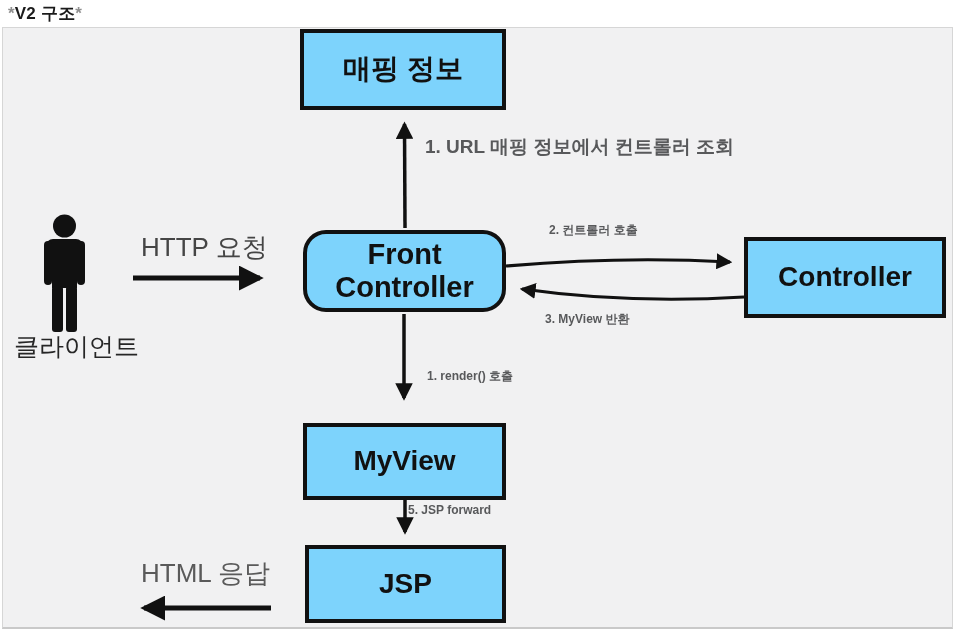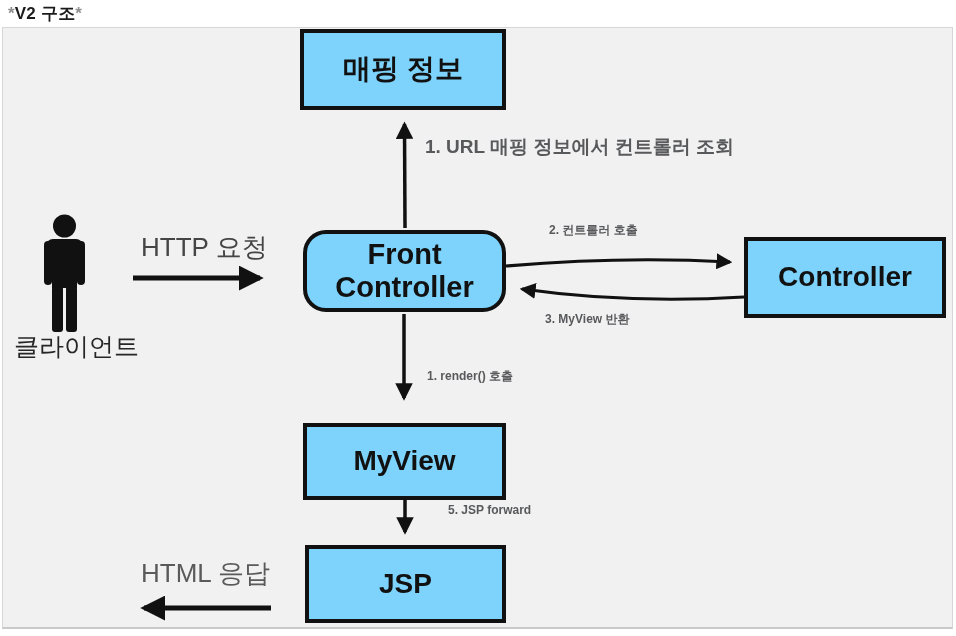--- a/index.html
+++ b/index.html
@@ -40,21 +40,21 @@
   .box-jsp       { left:305px; top:545px; width:201px; height:78px; font-size:28px; }
   .step-label {
     position:absolute;
     font-size:12px; font-weight:700; color:#58595b;
     white-space:nowrap;
   }
   .lbl-step1 { left:425px; top:134px; font-size:19px; }
   .lbl-step2 { left:549px; top:222px; }
   .lbl-step3 { left:545px; top:311px;text-align:center; }
   .lbl-step4 { left:427px; top:368px; }
-  .lbl-step5 { left:448px; top:503px; }
+  .lbl-step5 { left:408px; top:503px; }
   .flow-label {
     position:absolute;
     font-size:26px; font-weight:500; color:#454545;
     white-space:nowrap;
   }
   .lbl-http { left:141px; top:230px; }
   .lbl-html { left:141px; top:556px; color:#5a5a5a; }
   .lbl-client {
     position:absolute; left:14px; top:330px;
     font-size:25px; font-weight:500; color:#262626;

